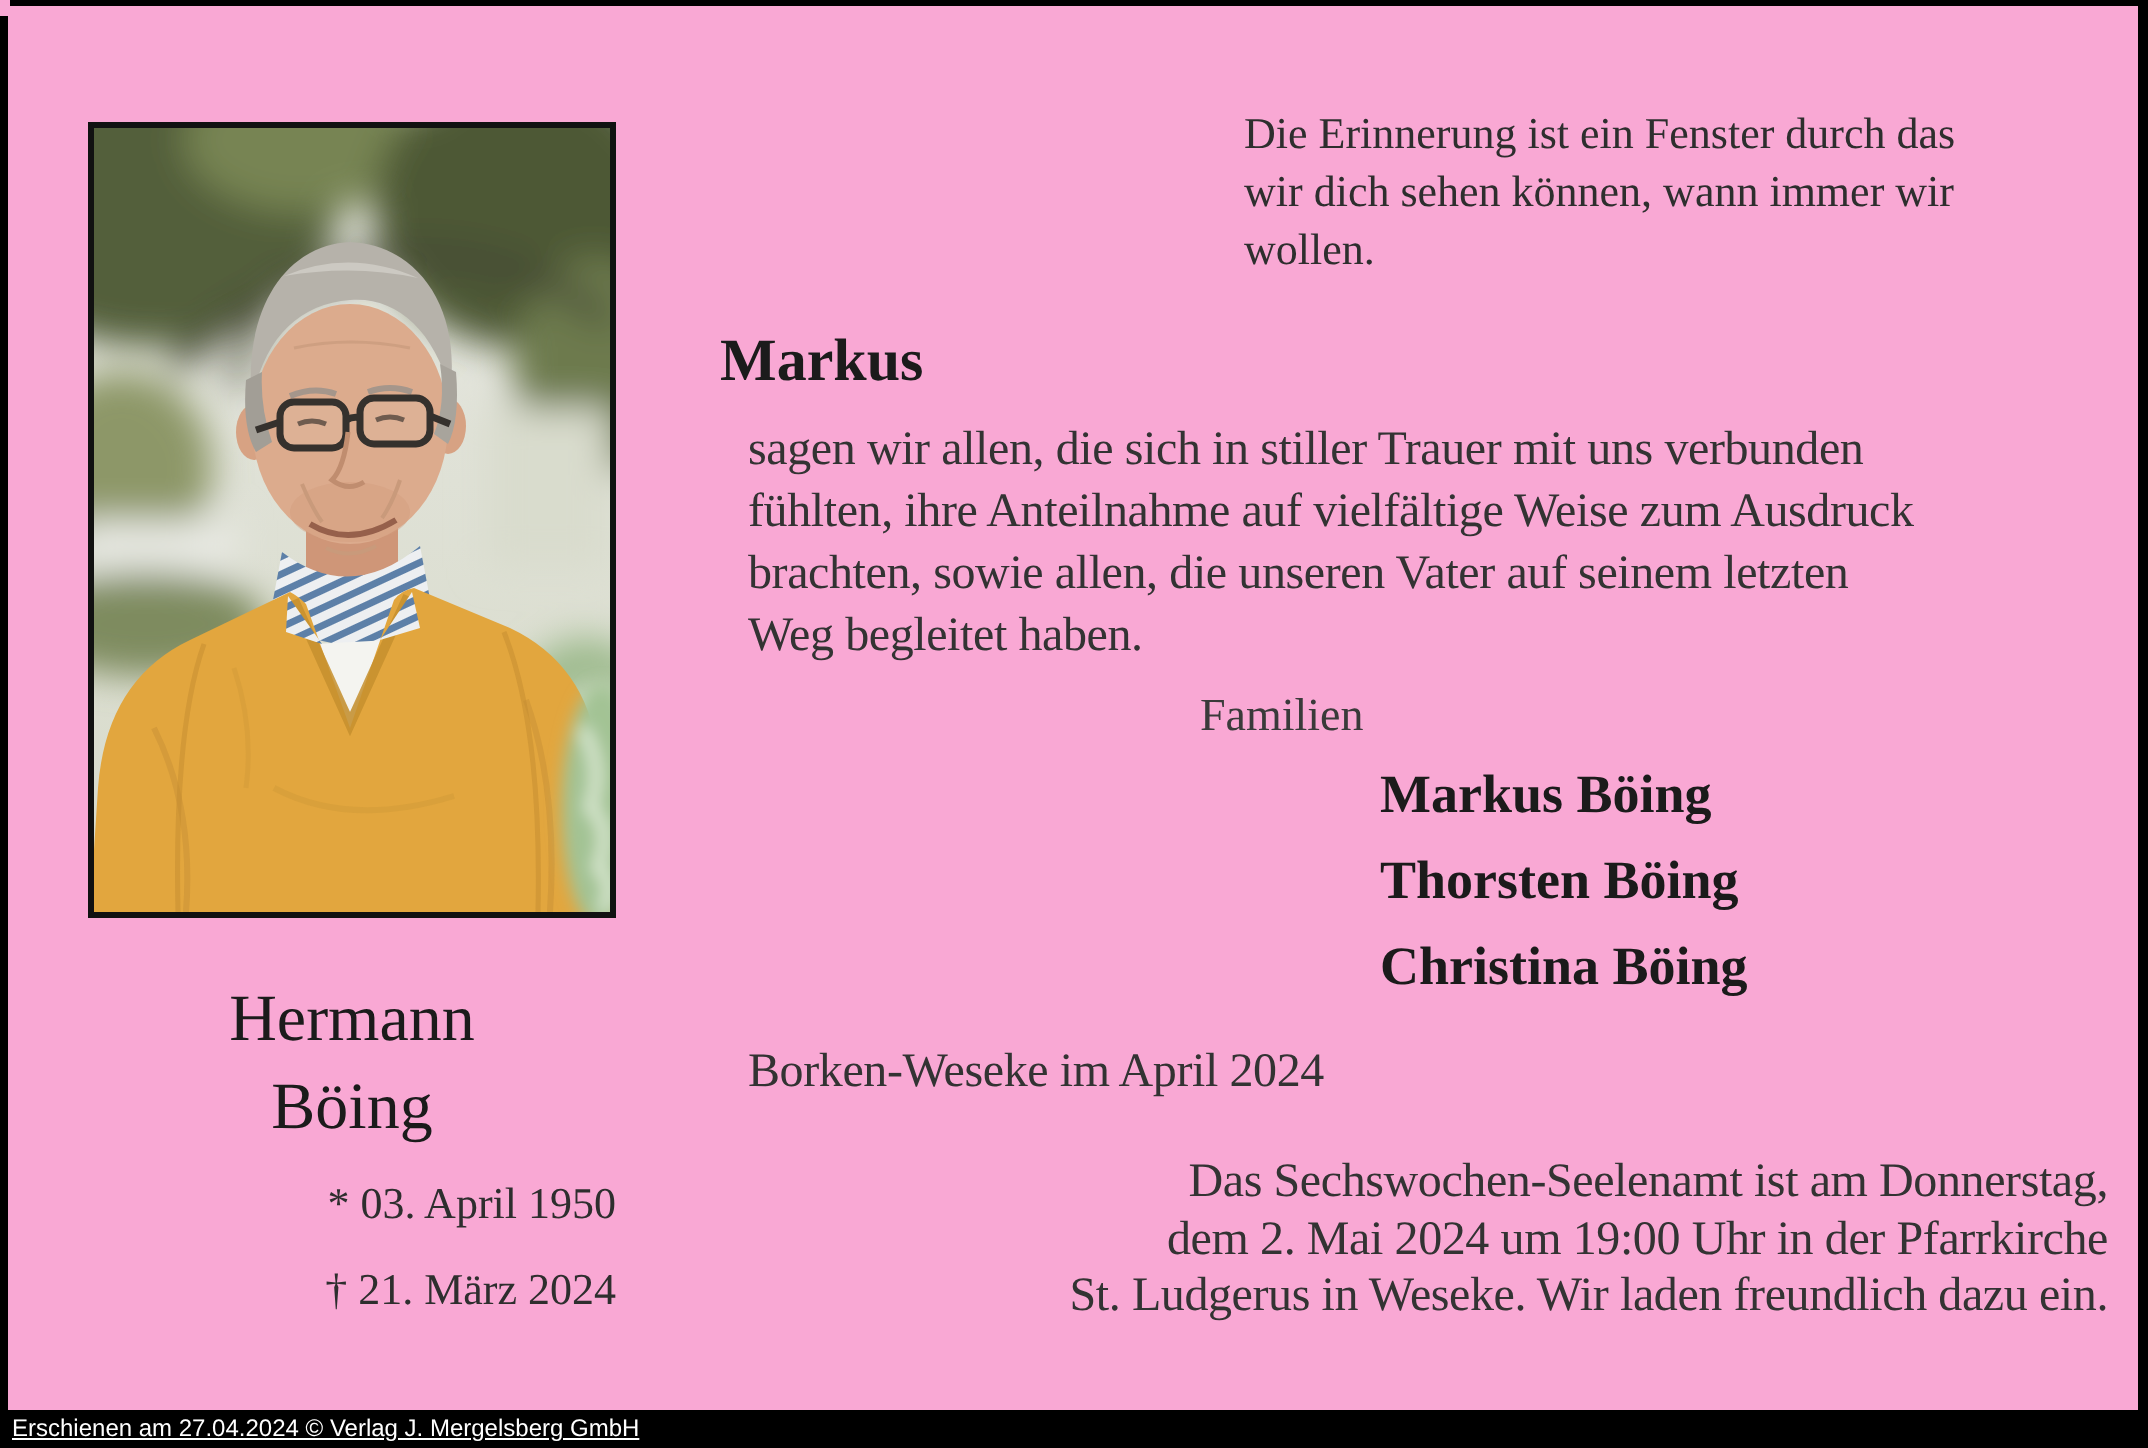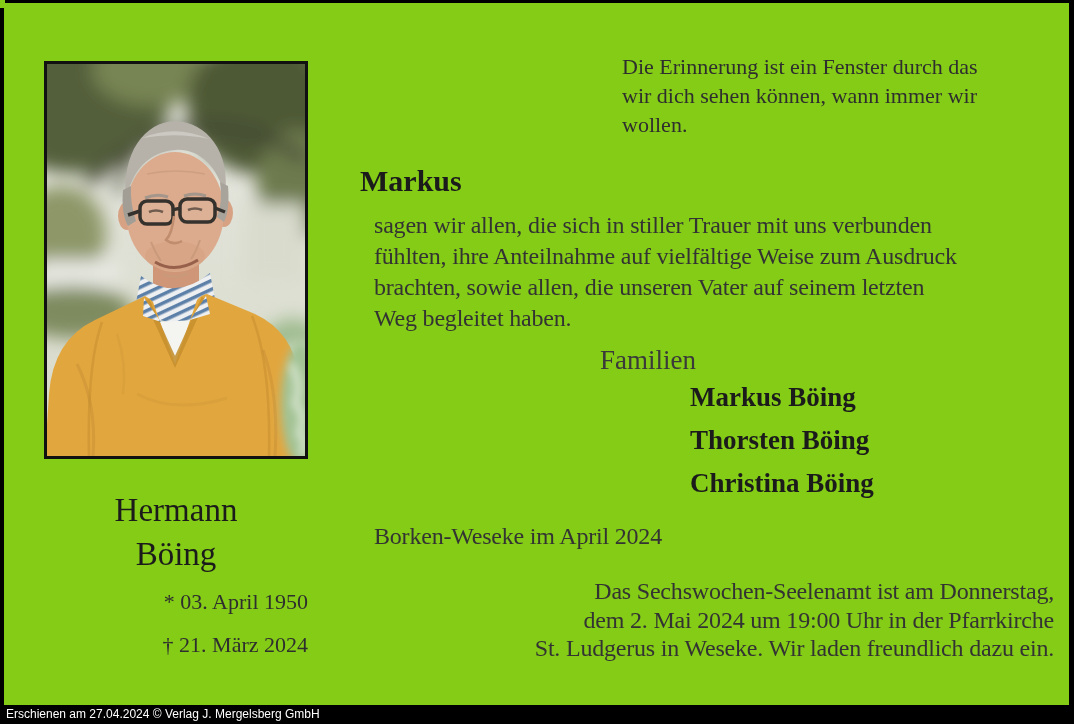--- a/index.html
+++ b/index.html
@@ -1,19 +1,19 @@
 <!DOCTYPE html>
 <html><head>
 <meta charset="utf-8">
 <style>
   html,body{margin:0;padding:0;background:#ffffff;}
   .page{
     position:relative;
     width:1074px;height:724px;
-    background:#84cc16;
+    background:#f9a8d4;
     overflow:hidden;
     font-family:"Liberation Serif", serif;
     color:#2b2b2b;
   }
   
   .border-top{position:absolute;left:5px;right:0;top:0;height:3px;background:#000;}
   .border-left{position:absolute;left:0;top:8px;bottom:0;width:4px;background:#000;}
   .border-right{position:absolute;right:0;top:0;bottom:0;width:5px;background:#000;}
 
   .photo-frame{
@@ -24,40 +24,41 @@
   }
   .photo-frame svg{display:block;}
 
   .quote{position:absolute;left:622px;top:52px;width:430px;
     font-size:22px;line-height:29px;color:#2e2e2e;}
   .thanks-heading{position:absolute;left:360px;top:164px;
     font-size:30px;font-weight:bold;color:#1b1b1b;}
   .thanks-body{position:absolute;left:374px;top:210px;width:706px;
     font-size:24px;line-height:31px;letter-spacing:-0.2px;color:#333;}
   .family-label{position:absolute;left:600px;top:345px;
-    font-size:27px;color:#3a3a3a;}
+    font-size:23px;color:#3a3a3a;}
   .family-names{position:absolute;left:690px;top:376px;
     font-size:27px;line-height:43px;font-weight:bold;color:#1b1b1b;}
   .place-date{position:absolute;left:374px;top:523px;
     font-size:24px;color:#333;letter-spacing:-0.2px;}
   .service{position:absolute;left:374px;top:577px;width:680px;
     font-size:24px;line-height:28.5px;letter-spacing:-0.2px;color:#333;text-align:right;}
 
   .deceased{position:absolute;left:44px;top:488px;width:264px;text-align:center;}
   .deceased-name{font-size:33px;line-height:44px;font-weight:normal;color:#1b1b1b;}
   .deceased-dates{margin-top:13px;font-size:22px;color:#2e2e2e;}
   .deceased-dates .date-line{margin-top:0;height:43px;line-height:26px;text-align:right;}
 
   .footer-bar{
     position:absolute;left:0;right:0;bottom:0;height:19px;
     background:#000;color:#fff;
     font-family:"Liberation Sans", sans-serif;
     font-size:12px;line-height:19px;
     padding-left:6px;box-sizing:border-box;
     white-space:nowrap;
+    text-decoration:underline;
   }
 </style>
 </head>
 <body>
 
 <div class="page">
 
   <div class="border-top"></div>
   <div class="border-left"></div>
   <div class="border-right"></div>

